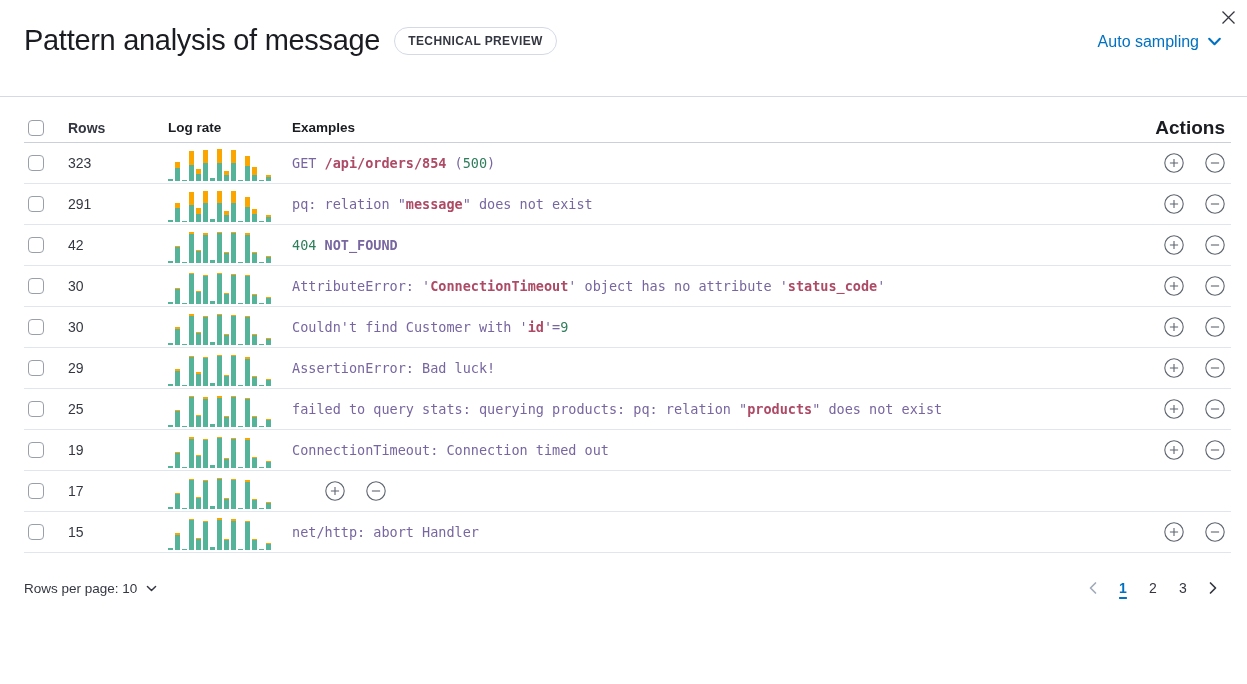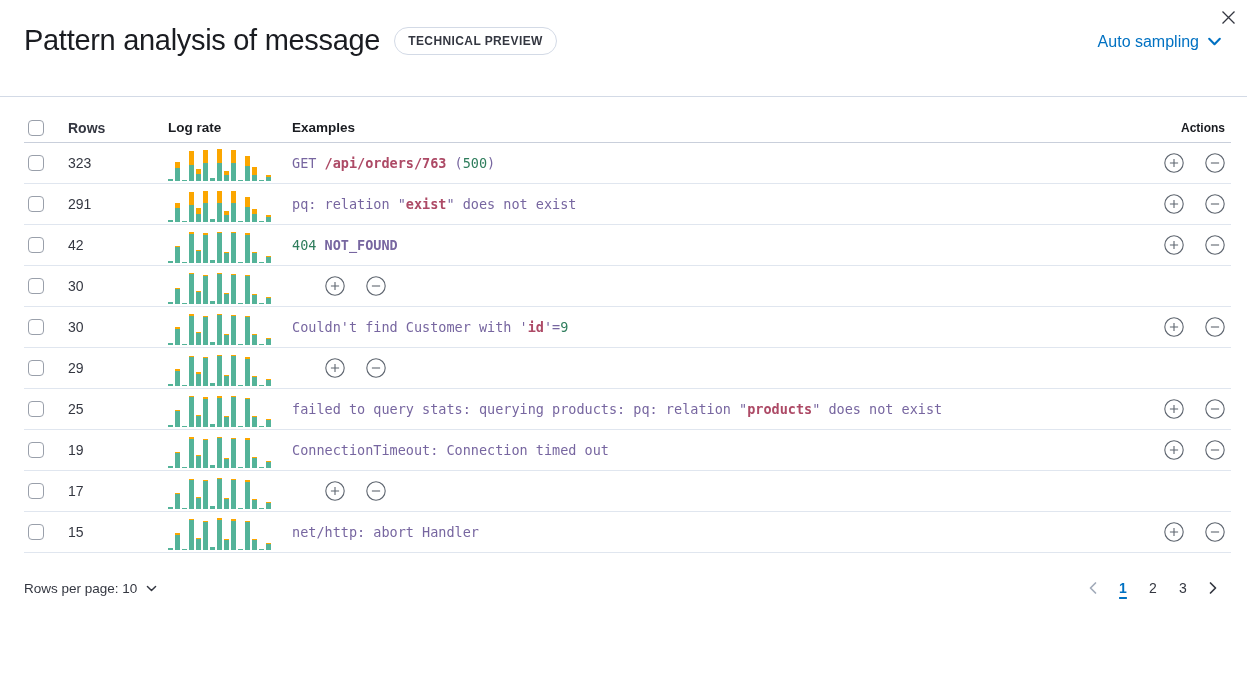--- a/index.html
+++ b/index.html
@@ -39,21 +39,21 @@
 
   .thead{display:flex;align-items:center;margin-top:16px;height:30px;
     border-bottom:1px solid #c9cfdb;font-size:13.5px;font-weight:700;color:var(--ink);}
   .trow{display:flex;align-items:center;height:41px;border-bottom:1px solid var(--row-border);}
   .cell{display:flex;align-items:center;}
   .col-check{width:44px;padding-left:4px;}
   .col-count{width:100px;font-size:14px;color:var(--body);}
   .col-rate{width:124px;}
   .col-ex{flex:1;min-width:0;}
   .col-actions{width:100px;justify-content:flex-end;gap:21px;padding-right:6px;}
-  .thead .col-actions{font-size:12px;}
+  .thead .col-actions{font-size:19px;}
 
   .checkbox{width:16px;height:16px;border:1px solid #9aa0ab;border-radius:4px;background:#fff;cursor:pointer;}
 
   .spark{display:flex;align-items:flex-end;height:32px;margin-top:3px;}
   .bar{display:flex;flex-direction:column;justify-content:flex-end;width:5px;margin-right:2px;}
   .bar-orange{background:var(--orange);}
   .bar-teal{background:var(--teal);}
 
   .ex-code{font-family:"DejaVu Sans Mono",monospace;font-size:13.5px;white-space:nowrap;
     overflow:hidden;text-overflow:ellipsis;}
@@ -174,21 +174,21 @@
               <div class="bar-orange" style="height: 0px;"></div>
               <div class="bar-teal" style="height: 1px;"></div>
             </div>
             <div class="bar">
               <div class="bar-orange" style="height: 2px;"></div>
               <div class="bar-teal" style="height: 4px;"></div>
             </div>
           </div>
         </div>
         <div class="cell col-ex">
-          <span class="ex-code"><span class="tok-text">GET </span><span class="tok-var">/api/orders/763</span><span class="tok-text"> (</span><span class="tok-num">500</span><span class="tok-text">)</span></span>
+          <span class="ex-code"><span class="tok-text">GET </span><span class="tok-var">/api/orders/854</span><span class="tok-text"> (</span><span class="tok-num">500</span><span class="tok-text">)</span></span>
         </div>
         <div class="cell col-actions">
           <button class="icon-btn">
             <svg width="20" height="20" viewBox="0 0 20 20">
               <circle cx="10" cy="10" r="9.2" fill="none" stroke="currentColor" stroke-width="1.1"></circle>
               <path d="M10 5.9v8.2M5.9 10h8.2" stroke="currentColor" stroke-width="1.1" fill="none"></path>
             </svg>
           </button>
           <button class="icon-btn">
             <svg width="20" height="20" viewBox="0 0 20 20">
@@ -261,21 +261,21 @@
               <div class="bar-orange" style="height: 0px;"></div>
               <div class="bar-teal" style="height: 1px;"></div>
             </div>
             <div class="bar">
               <div class="bar-orange" style="height: 2px;"></div>
               <div class="bar-teal" style="height: 5px;"></div>
             </div>
           </div>
         </div>
         <div class="cell col-ex">
-          <span class="ex-code"><span class="tok-text">pq: relation "</span><span class="tok-var">exist</span><span class="tok-text">" does not exist</span></span>
+          <span class="ex-code"><span class="tok-text">pq: relation "</span><span class="tok-var">message</span><span class="tok-text">" does not exist</span></span>
         </div>
         <div class="cell col-actions">
           <button class="icon-btn">
             <svg width="20" height="20" viewBox="0 0 20 20">
               <circle cx="10" cy="10" r="9.2" fill="none" stroke="currentColor" stroke-width="1.1"></circle>
               <path d="M10 5.9v8.2M5.9 10h8.2" stroke="currentColor" stroke-width="1.1" fill="none"></path>
             </svg>
           </button>
           <button class="icon-btn">
             <svg width="20" height="20" viewBox="0 0 20 20">
@@ -434,20 +434,23 @@
             <div class="bar">
               <div class="bar-orange" style="height: 0px;"></div>
               <div class="bar-teal" style="height: 1px;"></div>
             </div>
             <div class="bar">
               <div class="bar-orange" style="height: 1px;"></div>
               <div class="bar-teal" style="height: 6px;"></div>
             </div>
           </div>
         </div>
+        <div class="cell col-ex">
+          <span class="ex-code"><span class="tok-text">AttributeError: '</span><span class="tok-var">ConnectionTimeout</span><span class="tok-text">' object has no attribute '</span><span class="tok-var">status_code</span><span class="tok-text">'</span></span>
+        </div>
         <div class="cell col-actions">
           <button class="icon-btn">
             <svg width="20" height="20" viewBox="0 0 20 20">
               <circle cx="10" cy="10" r="9.2" fill="none" stroke="currentColor" stroke-width="1.1"></circle>
               <path d="M10 5.9v8.2M5.9 10h8.2" stroke="currentColor" stroke-width="1.1" fill="none"></path>
             </svg>
           </button>
           <button class="icon-btn">
             <svg width="20" height="20" viewBox="0 0 20 20">
               <circle cx="10" cy="10" r="9.2" fill="none" stroke="currentColor" stroke-width="1.1"></circle>
@@ -604,20 +607,23 @@
             </div>
             <div class="bar">
               <div class="bar-orange" style="height: 0px;"></div>
               <div class="bar-teal" style="height: 1px;"></div>
             </div>
             <div class="bar">
               <div class="bar-orange" style="height: 1px;"></div>
               <div class="bar-teal" style="height: 6px;"></div>
             </div>
           </div>
+        </div>
+        <div class="cell col-ex">
+          <span class="ex-code"><span class="tok-text">AssertionError: Bad luck!</span></span>
         </div>
         <div class="cell col-actions">
           <button class="icon-btn">
             <svg width="20" height="20" viewBox="0 0 20 20">
               <circle cx="10" cy="10" r="9.2" fill="none" stroke="currentColor" stroke-width="1.1"></circle>
               <path d="M10 5.9v8.2M5.9 10h8.2" stroke="currentColor" stroke-width="1.1" fill="none"></path>
             </svg>
           </button>
           <button class="icon-btn">
             <svg width="20" height="20" viewBox="0 0 20 20">

